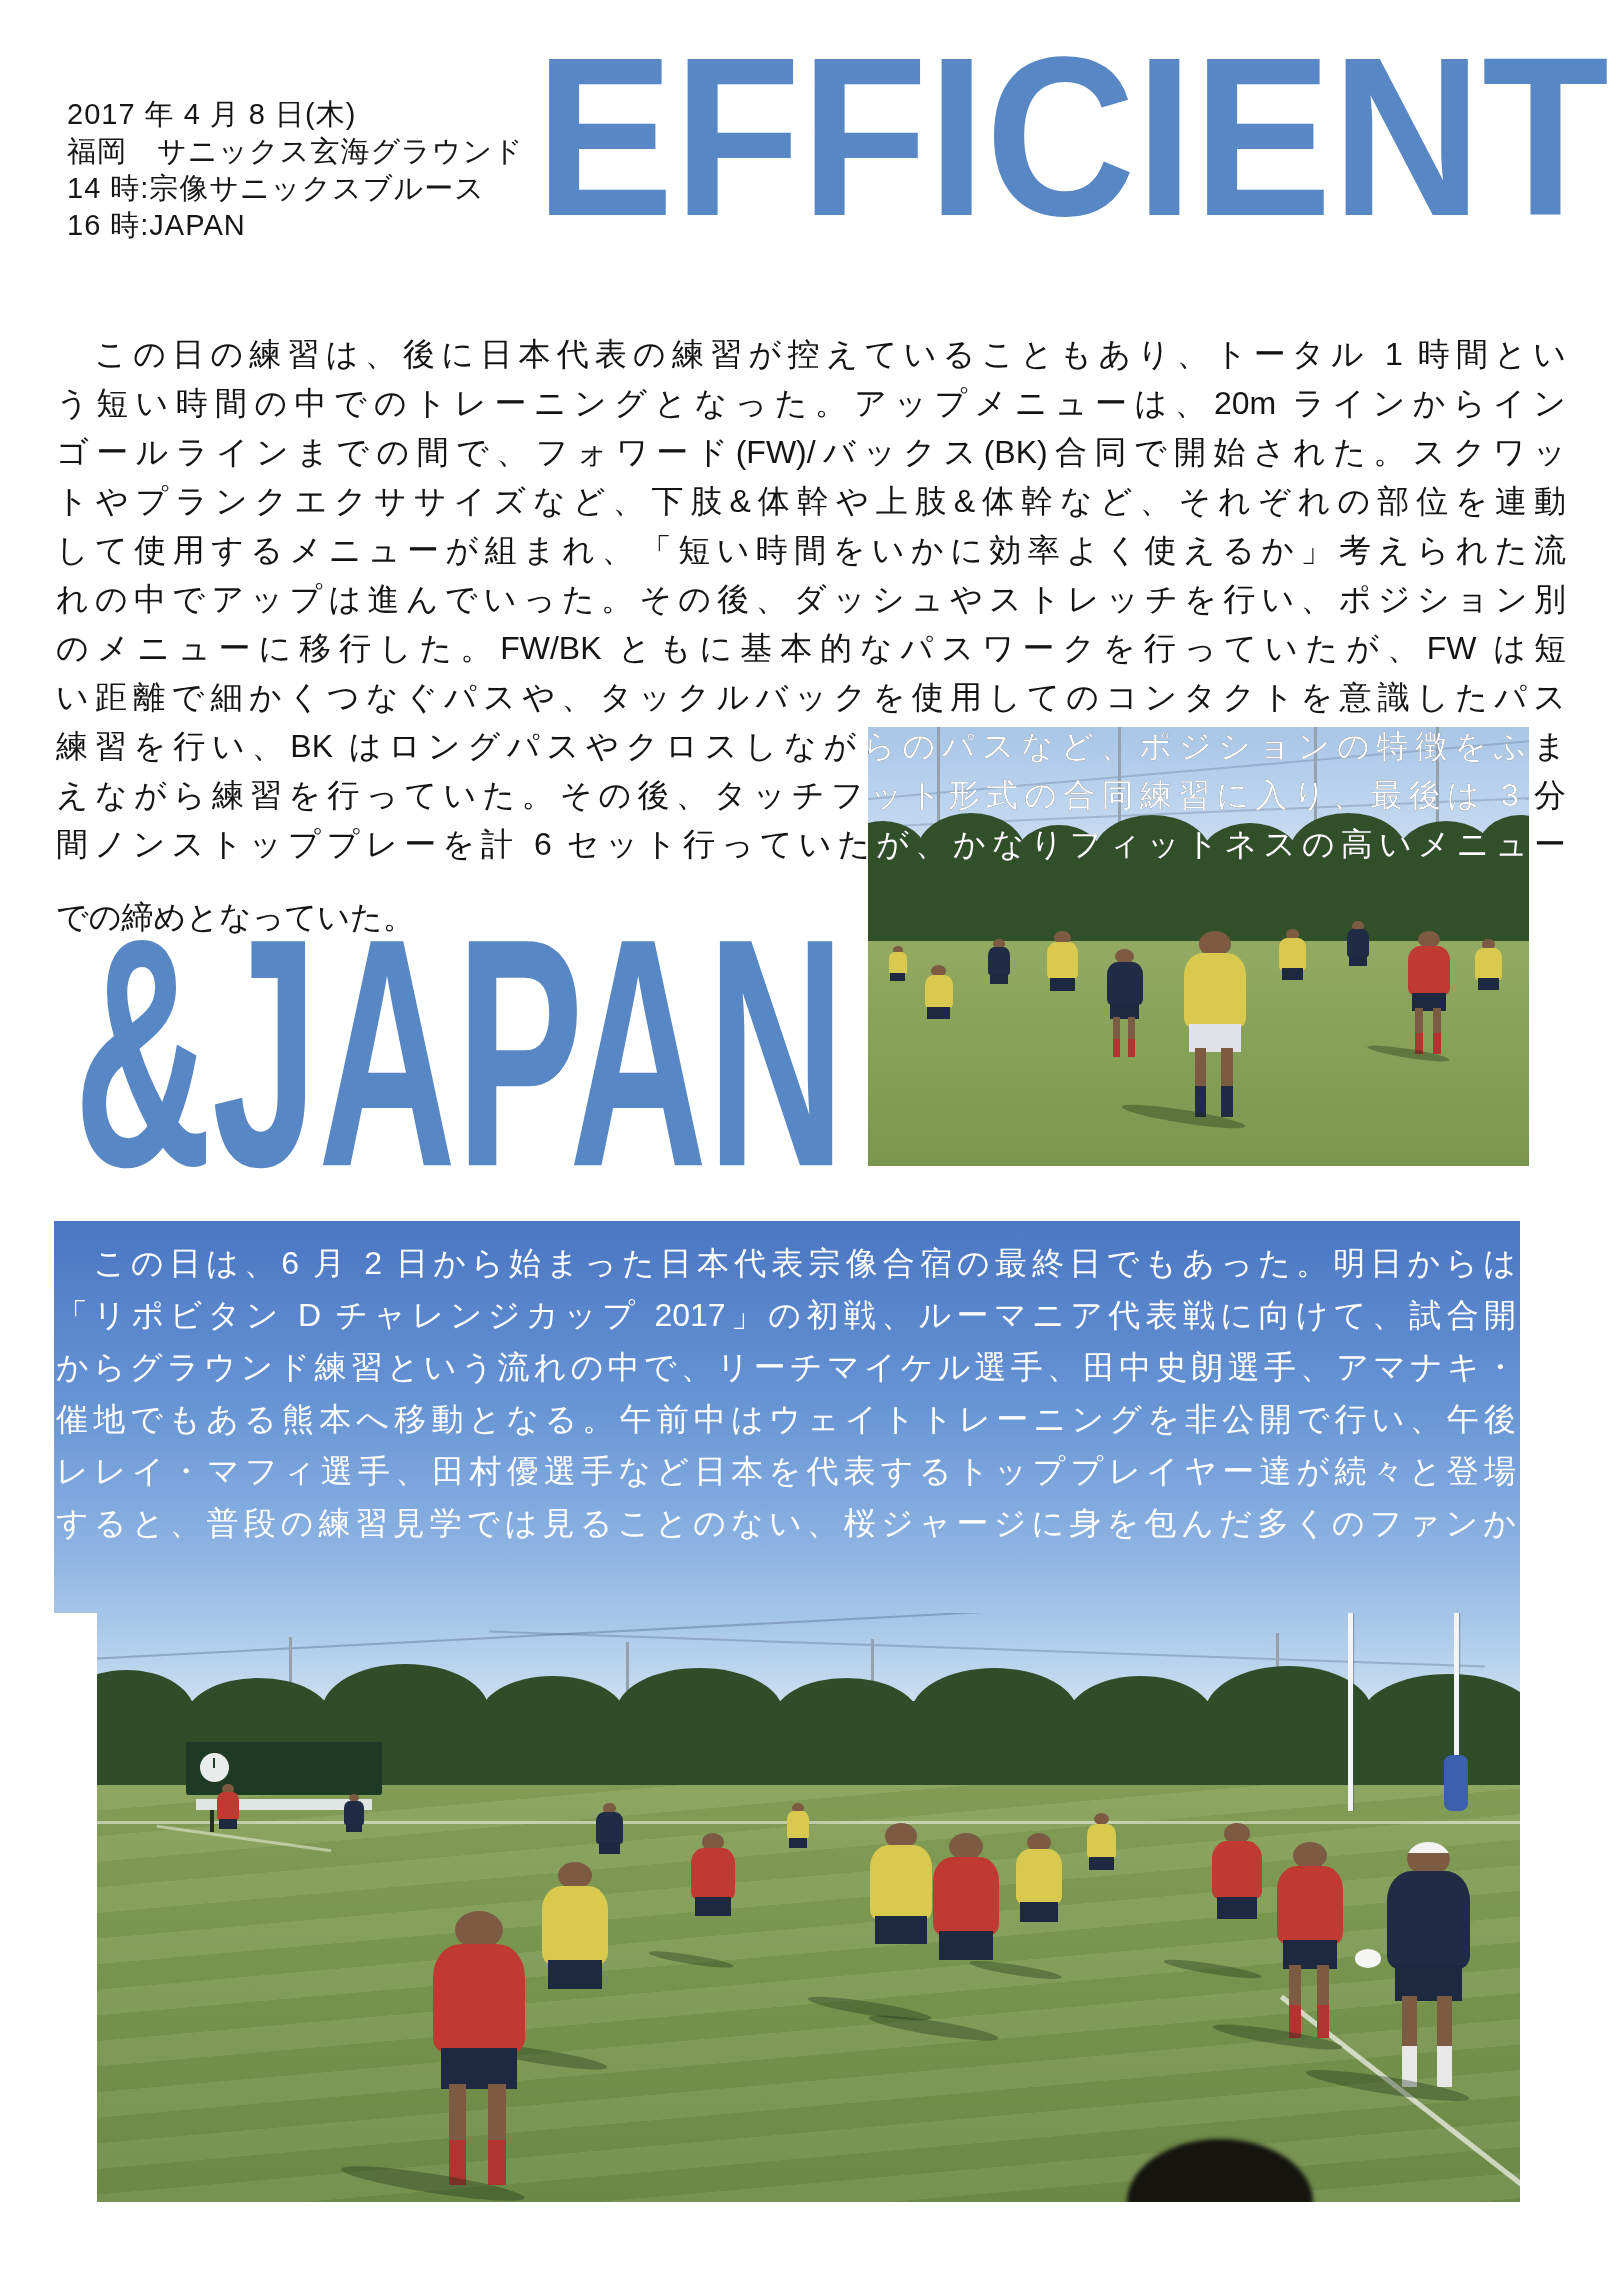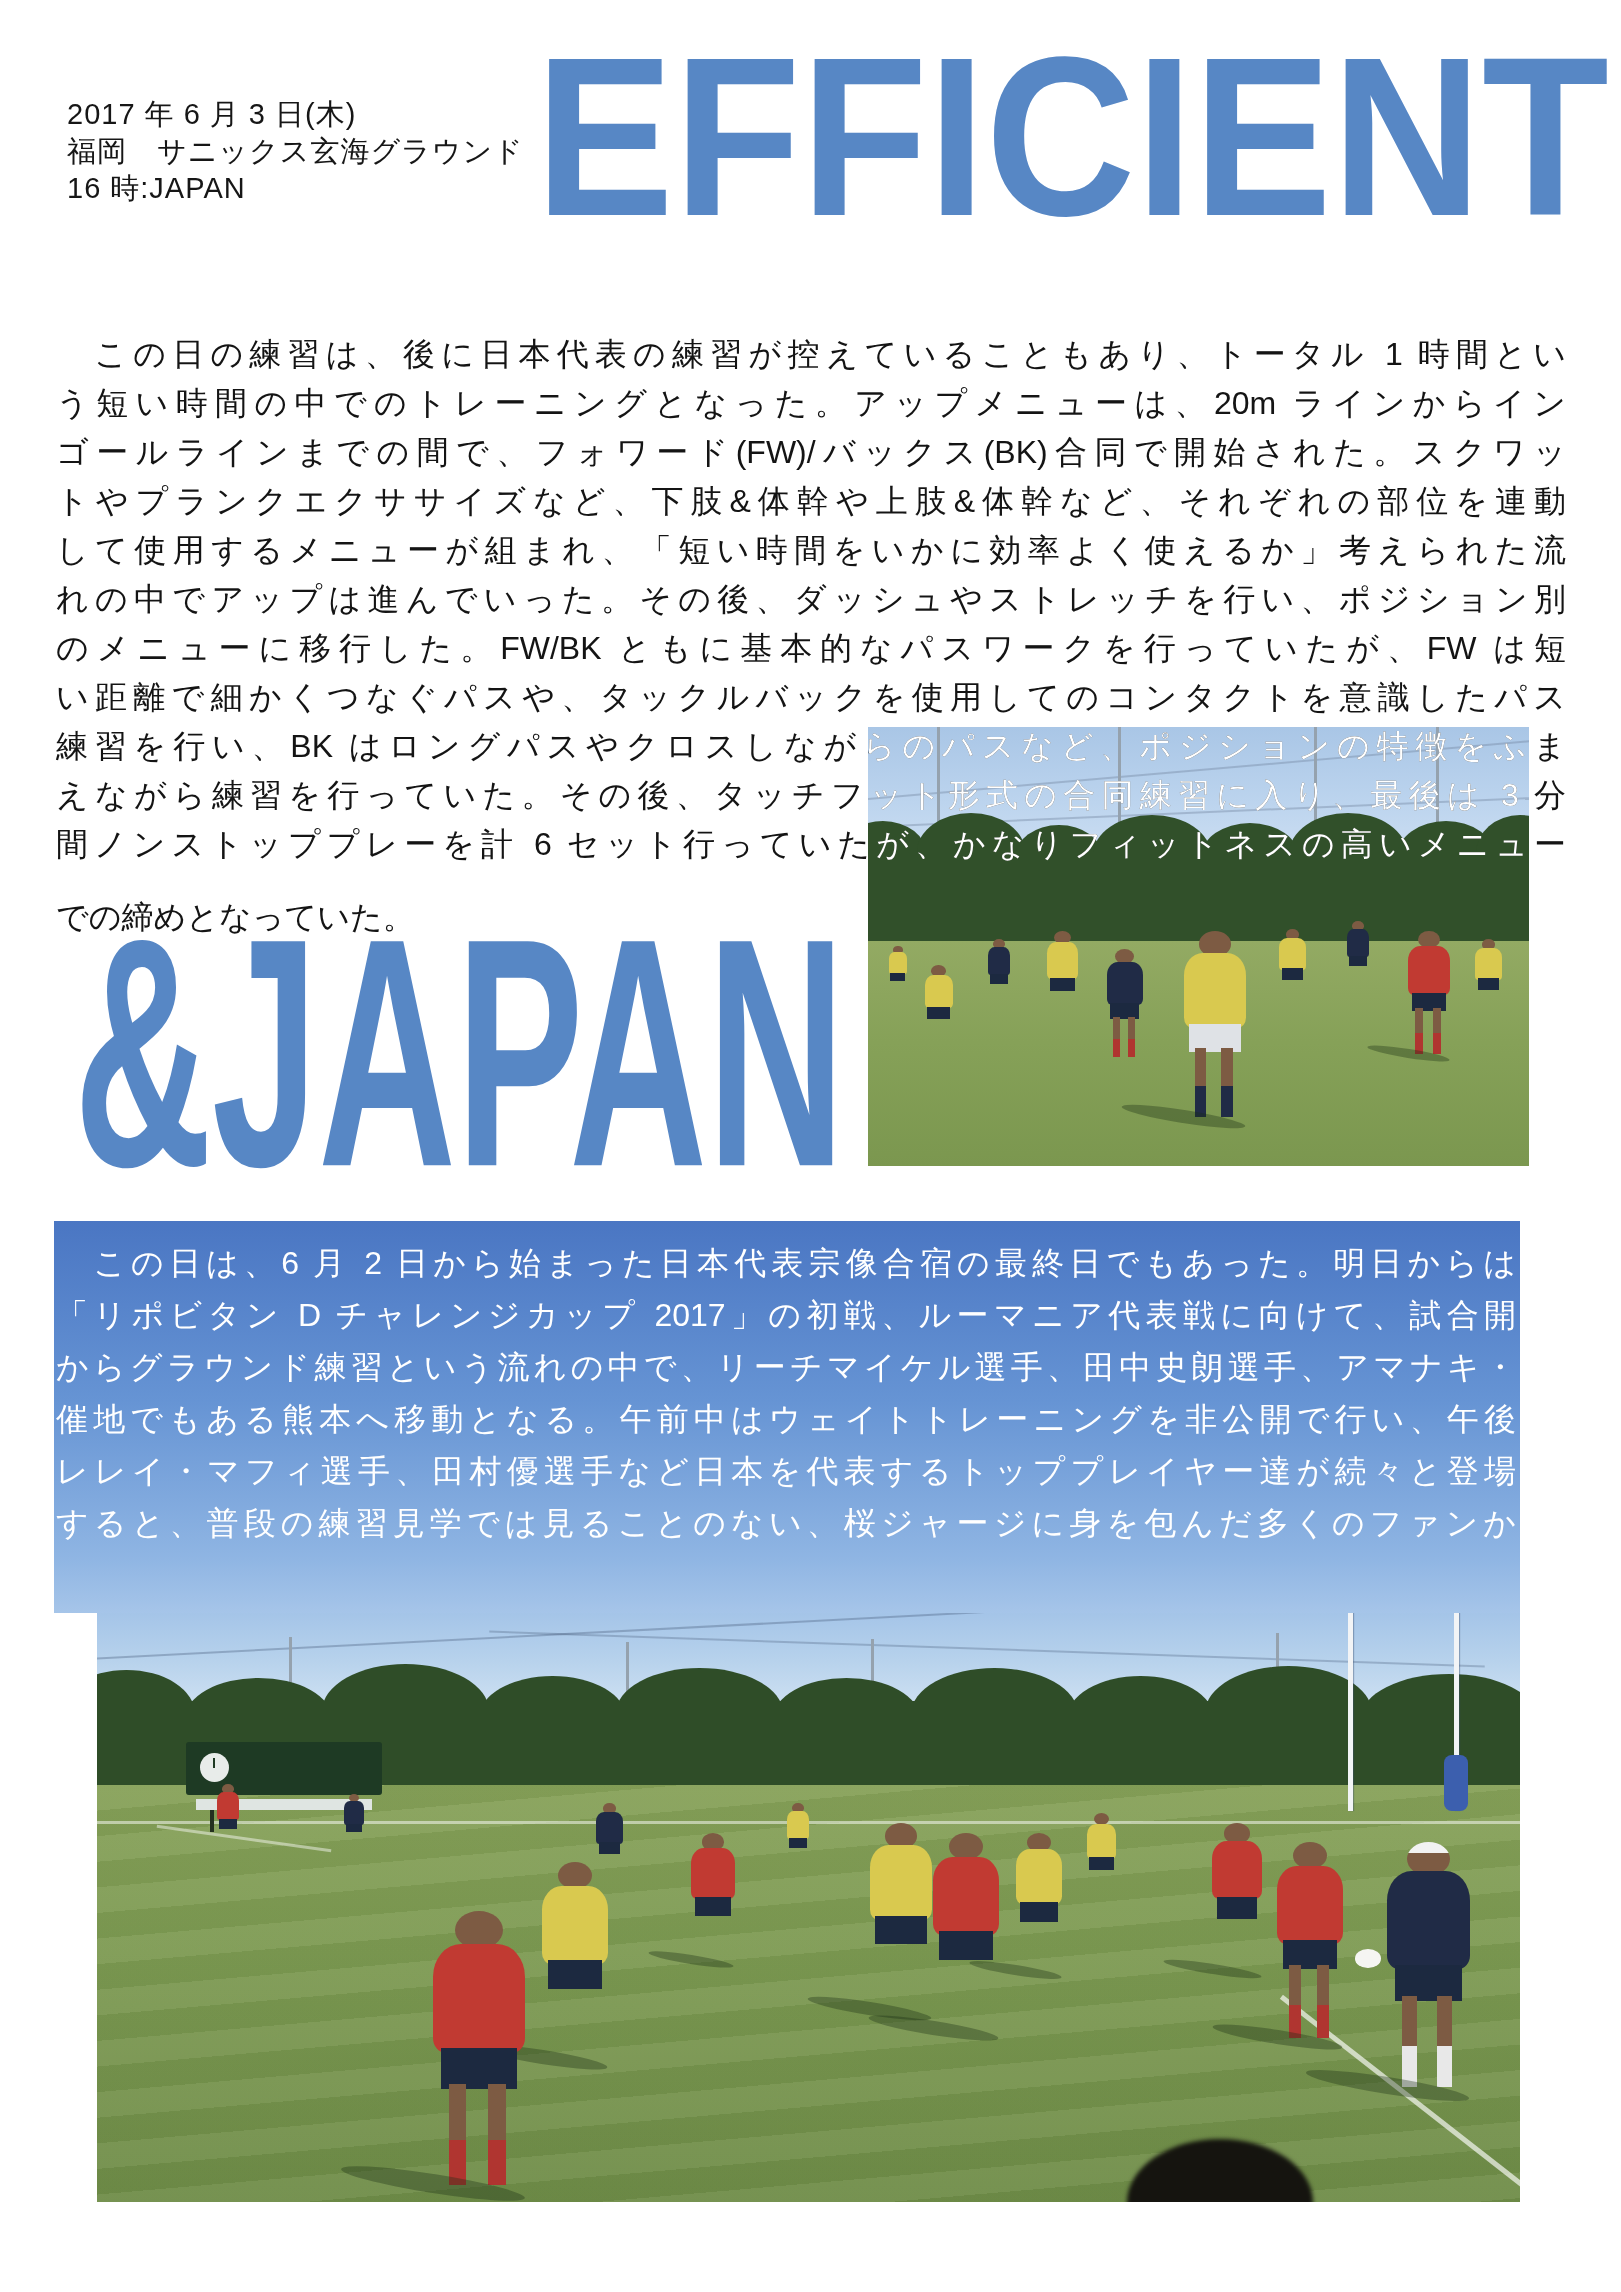--- a/index.html
+++ b/index.html
@@ -74,22 +74,23 @@
   .player .legl{left:24%;} .player .legr{left:58%;}
   .player.fg:after{content:"";position:absolute;left:-70%;bottom:-3%;width:160%;height:7%;
        background:rgba(25,45,20,.35);border-radius:50%;transform:rotate(9deg);}
 </style>
 </head>
 <body>
 
 <div class="page">
 
   <div class="hdr">
-    <div>2017 年 6 月 3 日(木)</div>
+    <div>2017 年 4 月 8 日(木)</div>
     <div>福岡　サニックス玄海グラウンド</div>
+    <div>14 時:宗像サニックスブルース</div>
     <div>16 時:JAPAN</div>
   </div>
 
   <svg class="title-svg" style="left:534px;top:49px;" width="1078" height="176" viewBox="0 0 1100 180">
     <text x="0" y="170" font-size="232" textLength="1098" lengthAdjust="spacingAndGlyphs">EFFICIENT</text>
   </svg>
   <svg class="title-svg" style="left:74px;top:926px;" width="774" height="250" viewBox="0 0 790 255">
     <text x="0" y="244" font-size="332" textLength="787" lengthAdjust="spacingAndGlyphs">&amp;JAPAN</text>
   </svg>
 

